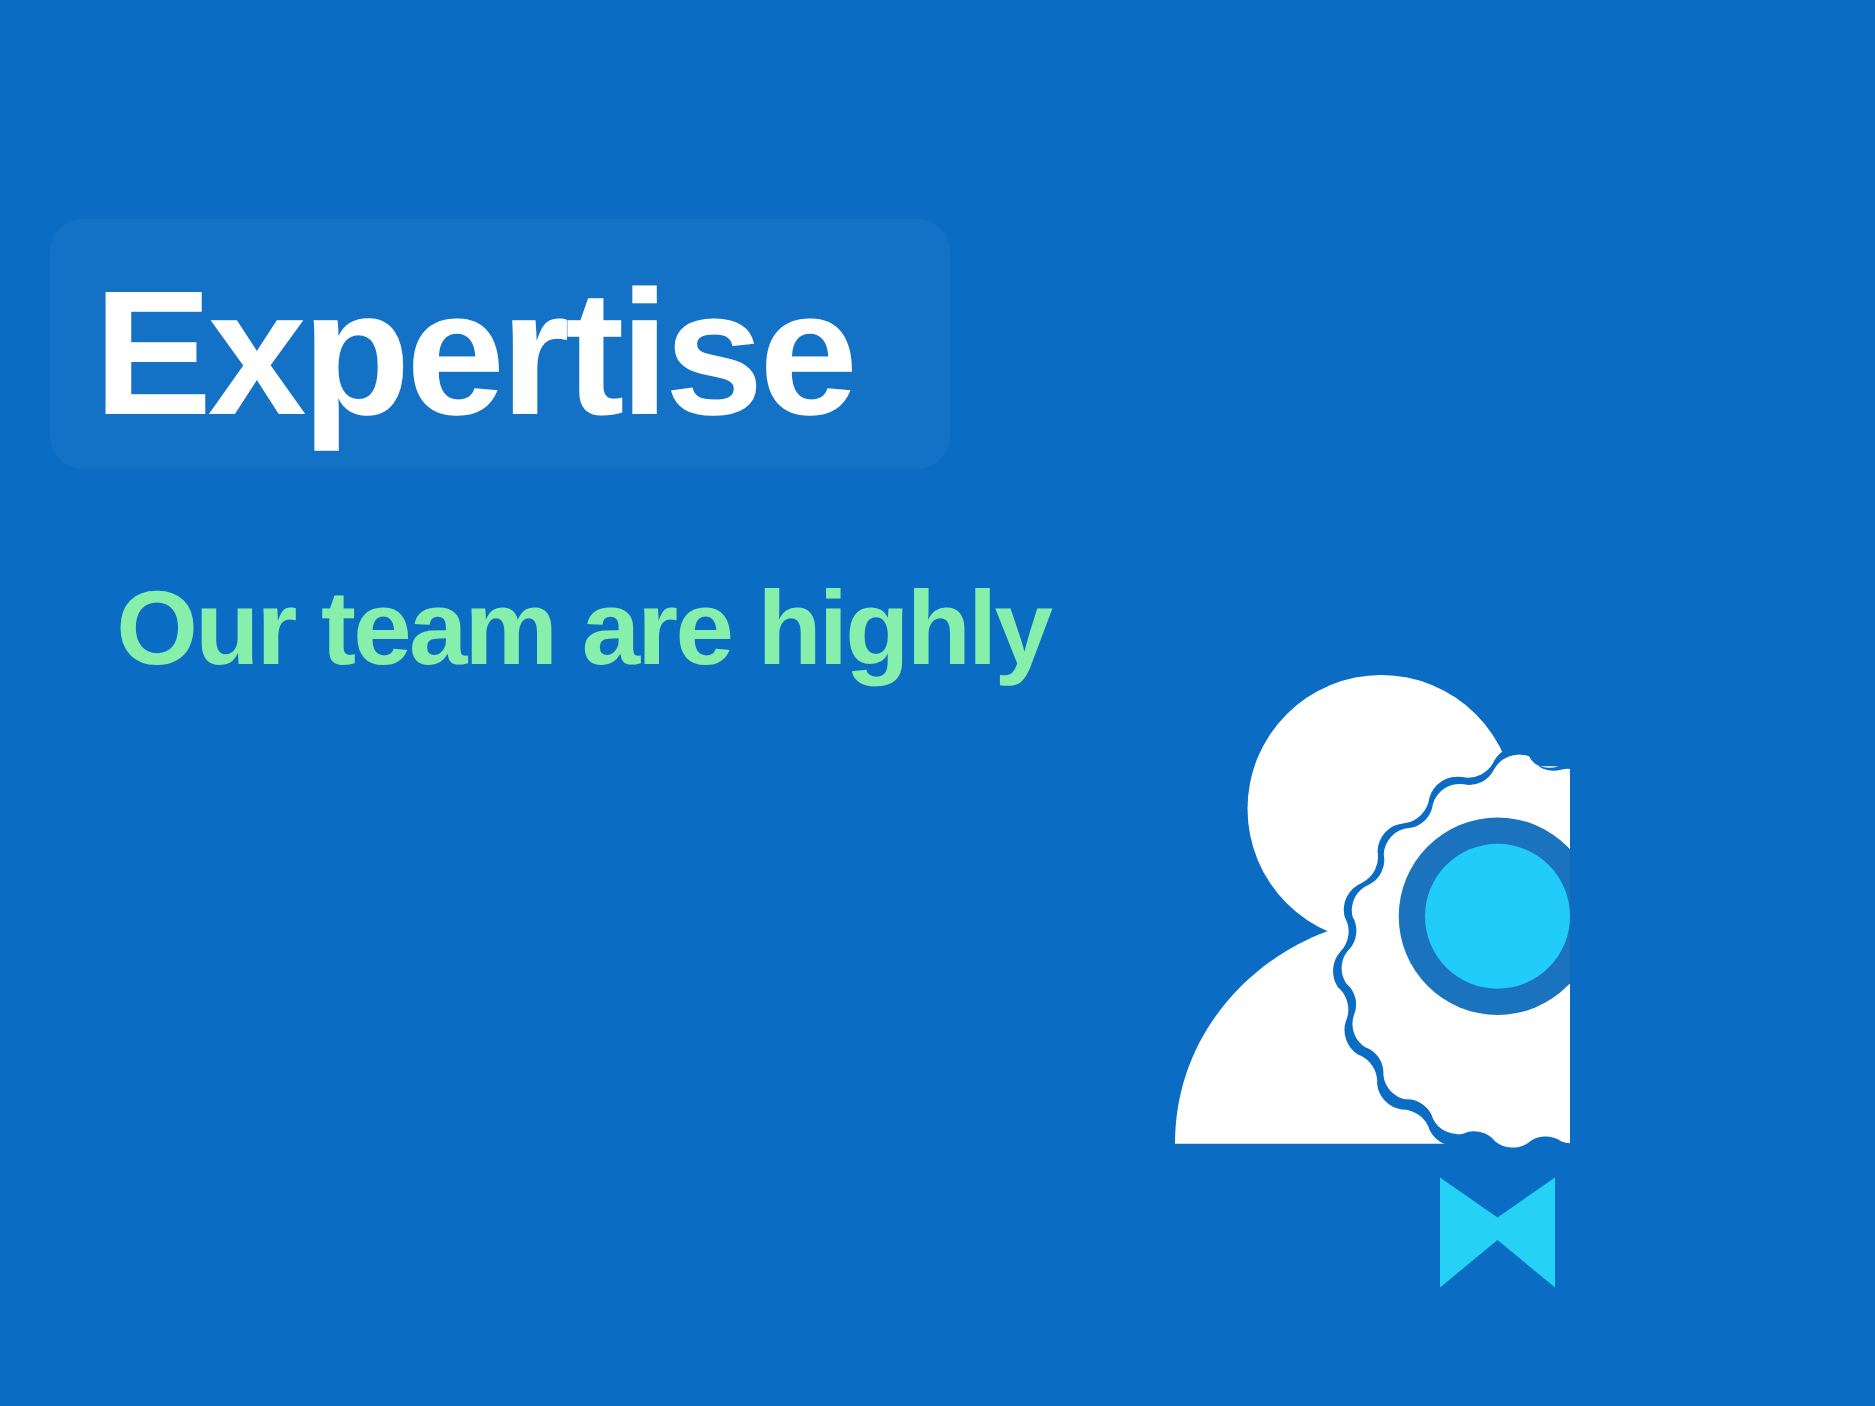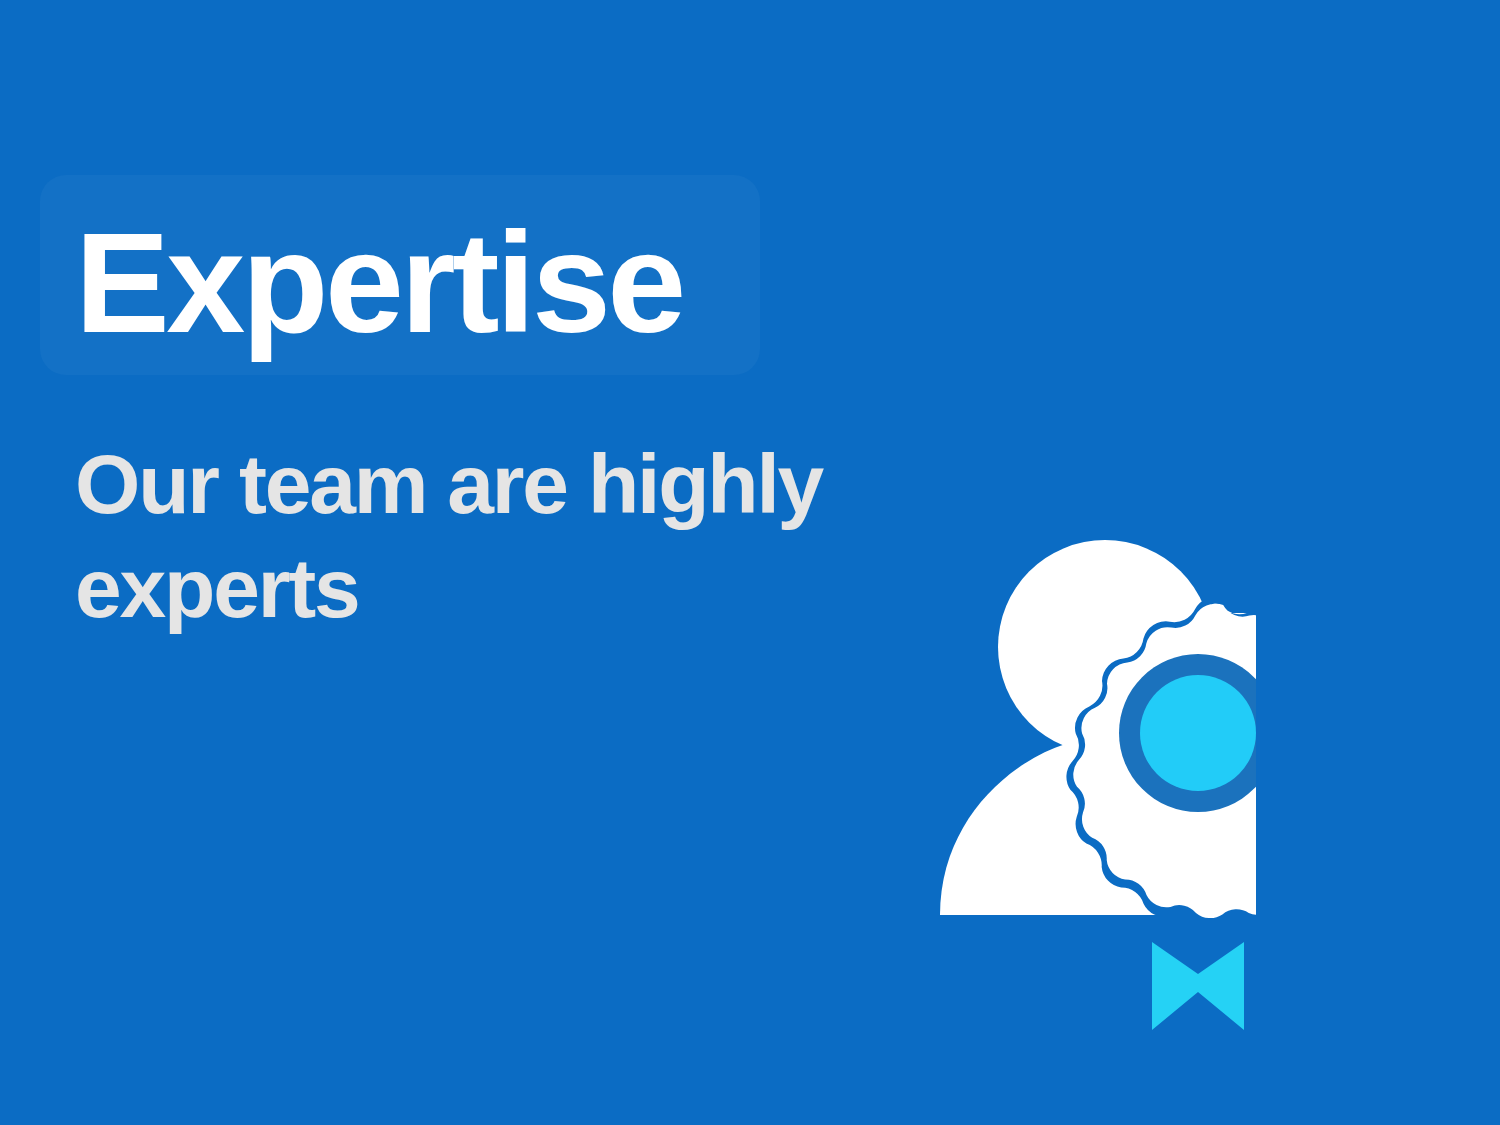--- a/index.html
+++ b/index.html
@@ -43,22 +43,22 @@
     font-size: 142px;
     font-weight: 700;
     line-height: 1.0;
     letter-spacing: -3.5px;
     white-space: nowrap;
   }
   #subhead {
     position: absolute;
     left: 0;
     top: 432px;
-    margin: 0;
-    color: #e5e5e5;
+    margin: 18px;
+    color: #86efac;
     font-size: 84px;
     font-weight: 700;
     line-height: 104px;
     letter-spacing: -2.2px;
     width: 830px;
   }
   #subhead .ln { display: block; }
 
   #icon-wrap {
     position: absolute;
@@ -74,21 +74,20 @@
 
 <div id="slide" style="background: rgb(11, 108, 196);">
 
   <div id="headline-wash"></div>
 
   <div id="text-block">
     <h1 id="headline">Expertise</h1>
 
     <div id="subhead">
       <span class="ln">Our team are highly</span>
-      <span class="ln">experts</span>
     </div>
   </div>
 
   <div id="icon-wrap">
     <svg viewBox="0 0 500 530" xmlns="http://www.w3.org/2000/svg" aria-hidden="true">
       <defs>
 
         <path id="rosette" d="
           M 278 108
           a 22 22 0 0 1 25.2 -8.0

